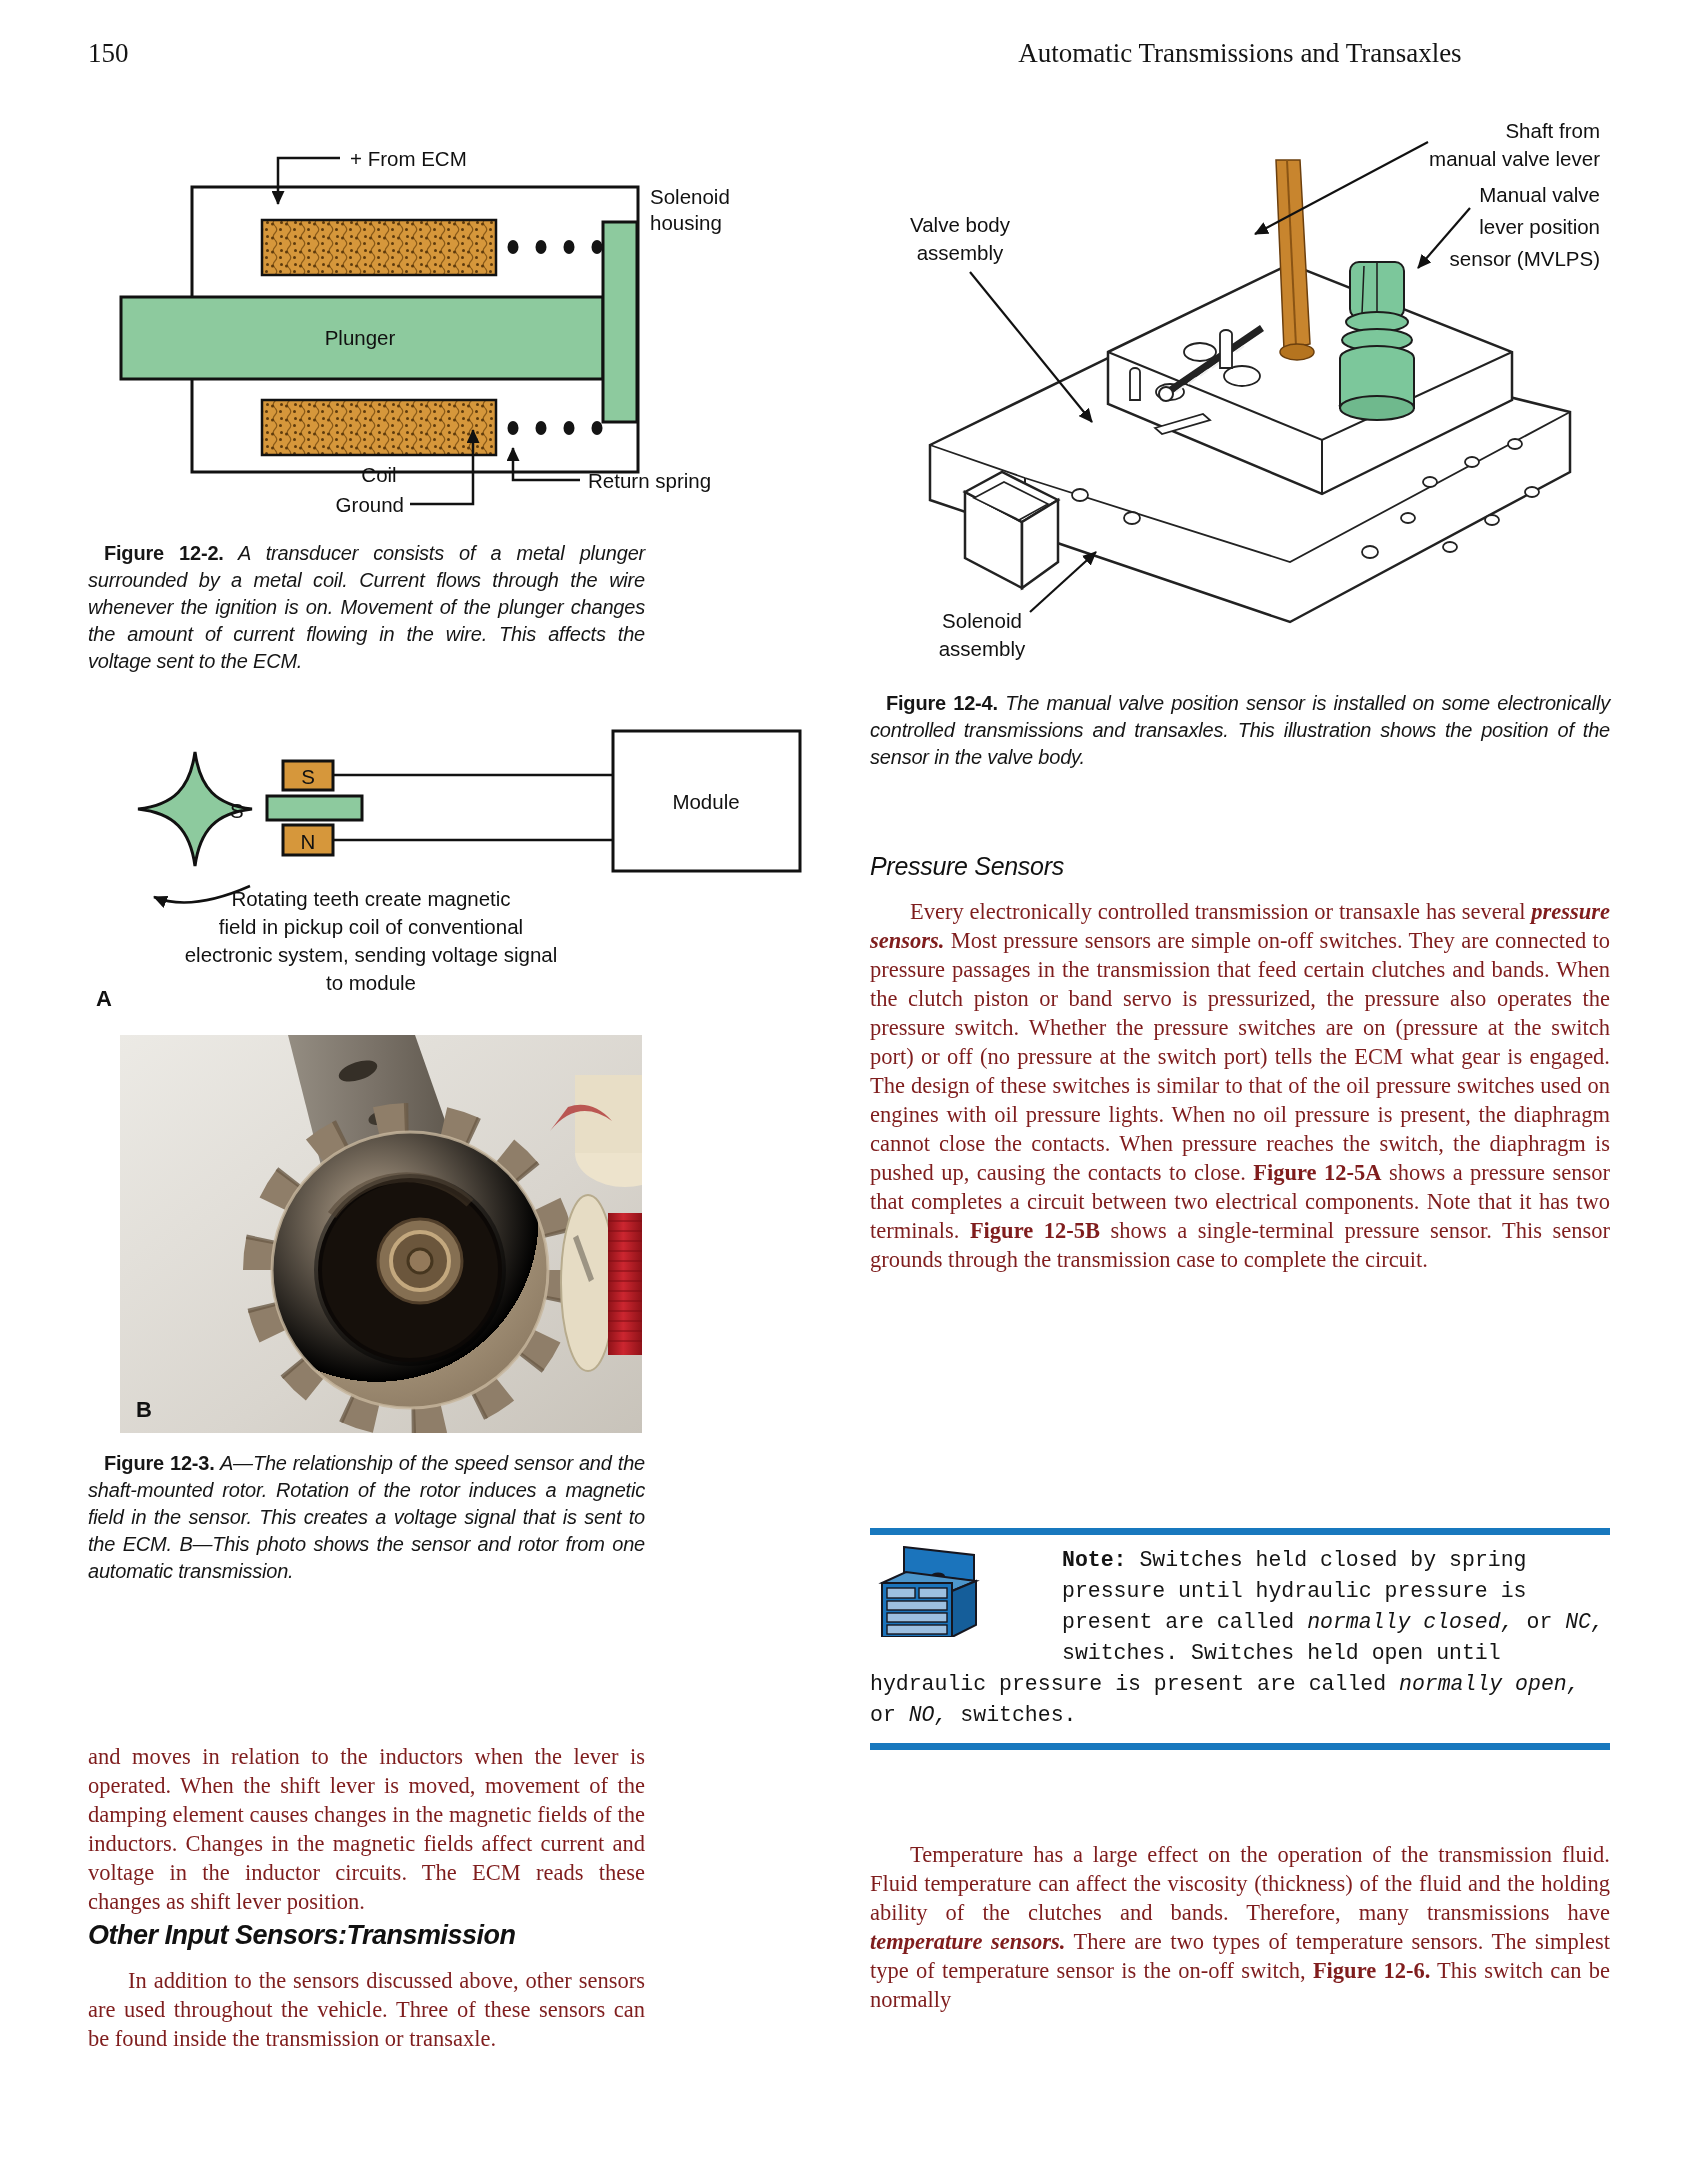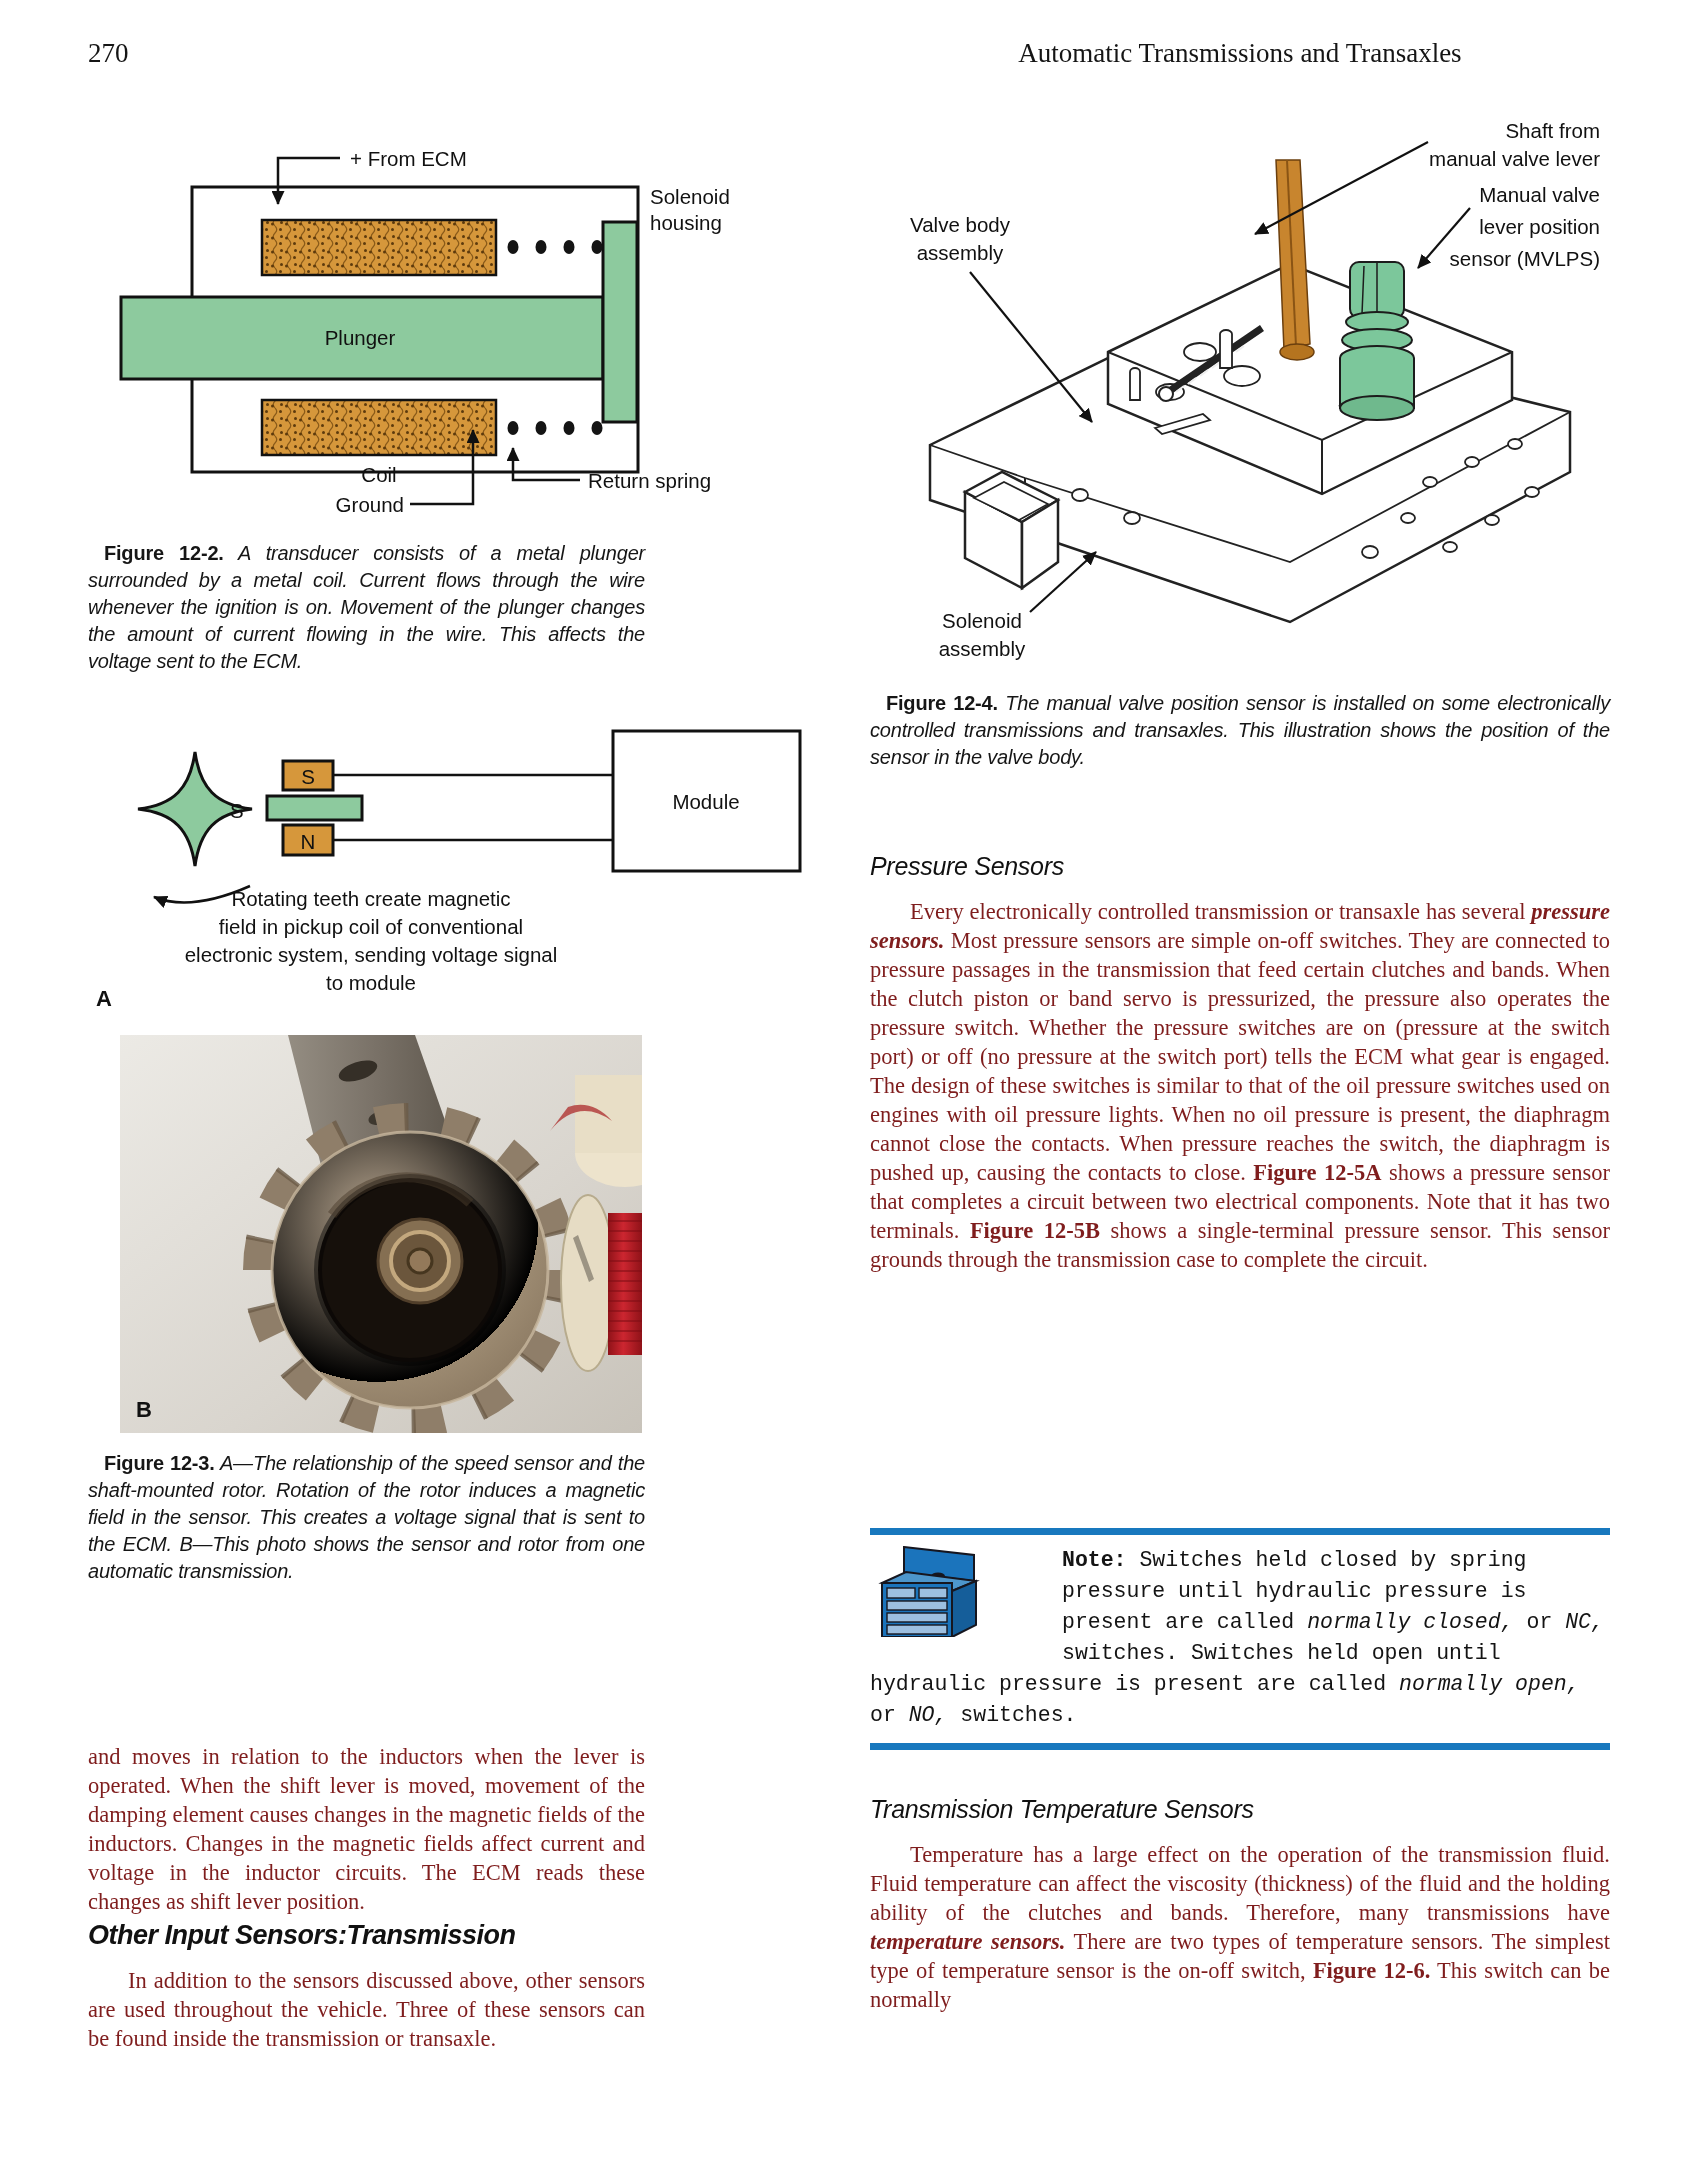--- a/index.html
+++ b/index.html
@@ -32,21 +32,21 @@
   .copyright{font-family:"Liberation Sans",sans-serif;font-size:19px;color:#8f8f8f;text-align:right;}
   svg text{font-family:"Liberation Sans",sans-serif;fill:#111;}
   .figlabel{font-size:20.5px;}
   .figlabel-b{font-size:22px;font-weight:bold;}
 </style>
 </head>
 <body>
 
 <div class="page">
 
-  <div class="pagenum">270</div>
+  <div class="pagenum">150</div>
   <div class="runhead">Automatic Transmissions and Transaxles</div>
 
   <svg class="abs" style="left:88px;top:100px;" width="700" height="425" viewBox="0 0 700 425">
     <defs>
       <pattern id="coilpat" width="14" height="14" patternUnits="userSpaceOnUse">
         <rect width="14" height="14" fill="#D6973B"></rect>
         <path d="M 5 0 q 3.5 3.5 0 7 q -3.5 3.5 0 7" stroke="#8a5a18" stroke-width="1.2" fill="none"></path>
         <circle cx="10.5" cy="3.5" r="1.5" fill="#5d3a0c"></circle>
         <circle cx="11.5" cy="10.5" r="1.5" fill="#5d3a0c"></circle>
         <circle cx="2.5" cy="12" r="1.5" fill="#5d3a0c"></circle>
@@ -305,18 +305,17 @@
           <rect x="17" y="56" width="60" height="9" fill="#9DBFE0" stroke="#16161f" stroke-width="1.4"></rect>
           <rect x="17" y="68" width="60" height="9" fill="#9DBFE0" stroke="#16161f" stroke-width="1.4"></rect>
           <rect x="17" y="80" width="60" height="9" fill="#9DBFE0" stroke="#16161f" stroke-width="1.4"></rect>
         </svg>
       </span>
       <span><span class="seg-b">Note: </span><span class="seg-n">Switches held closed by spring pressure until hydraulic pressure is present are called </span><span class="seg-i">normally closed,</span><span class="seg-n"> or </span><span class="seg-i">NC,</span><span class="seg-n"> switches. Switches held open until hydraulic pressure is present are called </span><span class="seg-i">normally open,</span><span class="seg-n"> or </span><span class="seg-i">NO,</span><span class="seg-n"> switches.</span></span>
     </div>
     <div class="note-rule"></div>
   </div>
 
-  <h3 class="sub-head abs" style="left:870px;top:1795px;width:740px;">Transmission Temperature Sensors</h3>
 
   <div class="body-para indent abs" style="left:870px;top:1840px;width:740px;"><span class="seg-n">Temperature has a large effect on the operation of the transmission fluid. Fluid temperature can affect the viscosity (thickness) of the fluid and the holding ability of the clutches and bands. Therefore, many transmissions have </span><span class="seg-bi">temperature sensors.</span><span class="seg-n"> There are two types of temperature sensors. The simplest type of temperature sensor is the on-off switch, </span><span class="seg-b">Figure 12-6.</span><span class="seg-n"> This switch can be normally</span></div>
 
 
 </div>
 
 </body></html>

